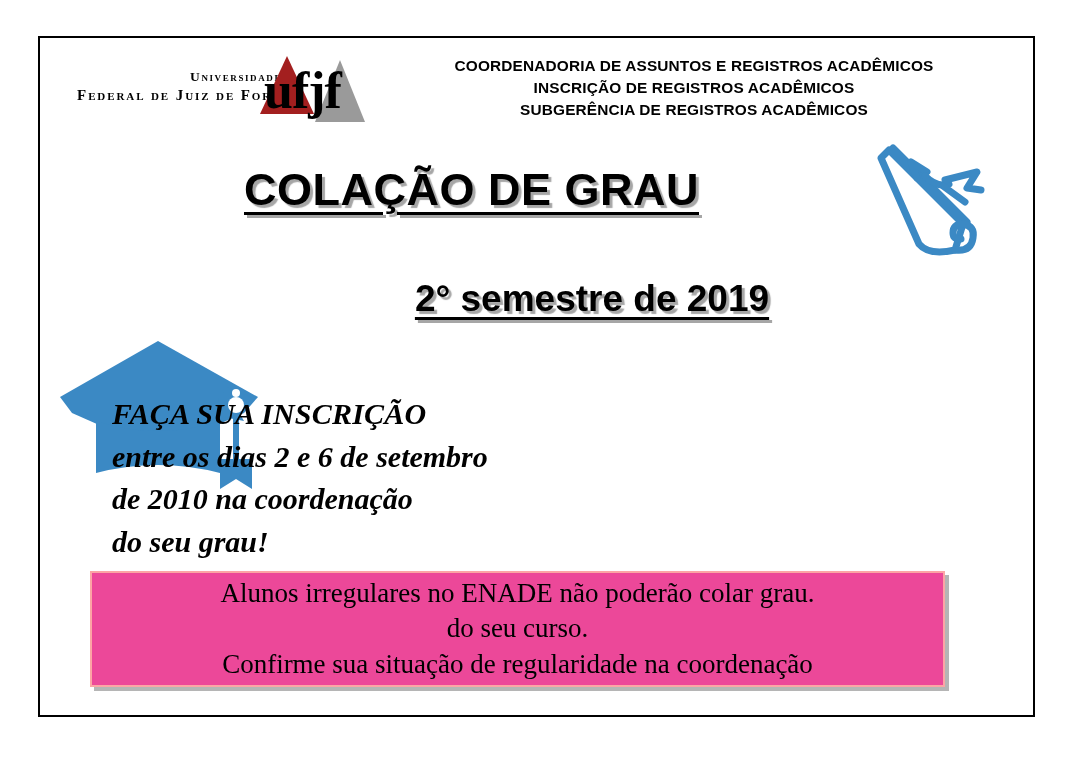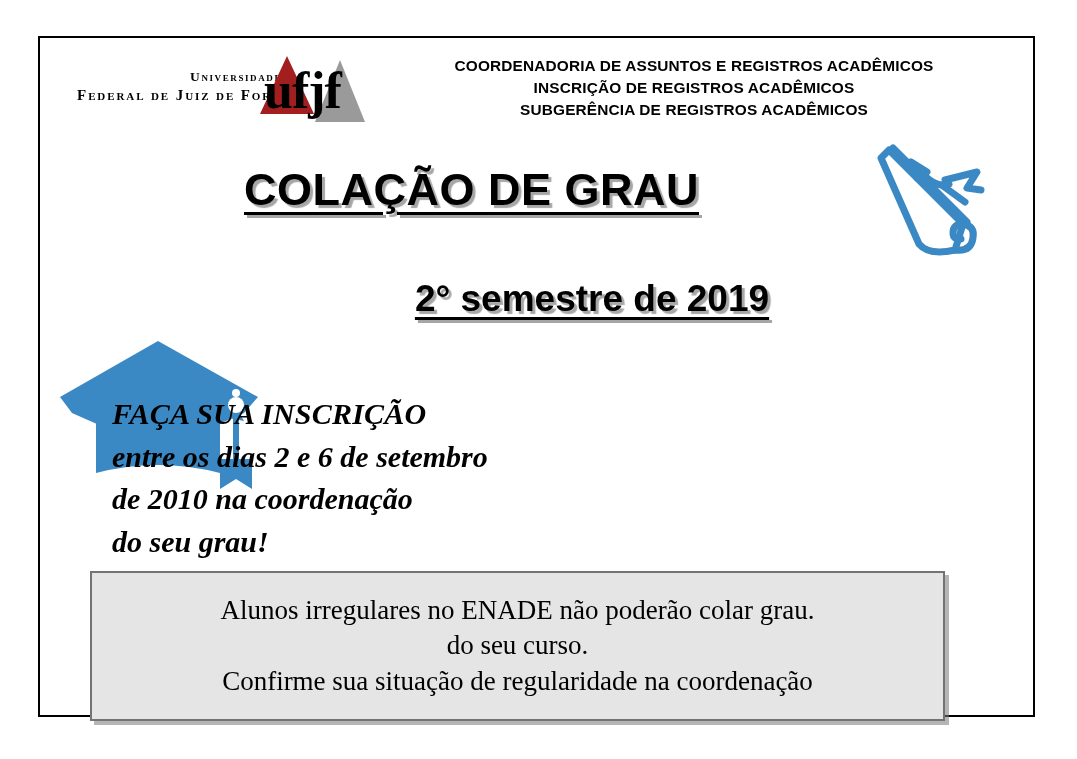--- a/index.html
+++ b/index.html
@@ -177,23 +177,23 @@
   #cta-block .cta-line.first {
     letter-spacing: 0.2px;
   }
 
   
   #warning-box {
     position: absolute;
     left: 50px;
     top: 533px;
     width: 855px;
-    height: 150px;
-    border: 2px solid #737373;
-    background: #e5e5e5;
+    height: 116px;
+    border: 2px solid #fca5a5;
+    background: #ec4899;
     box-sizing: border-box;
     box-shadow: 4px 4px 0 rgba(120,120,120,0.55);
     display: flex;
     flex-direction: column;
     align-items: center;
     justify-content: center;
   }
   #warning-box .wline {
     display: block;
     font-family: "Liberation Serif", serif;

